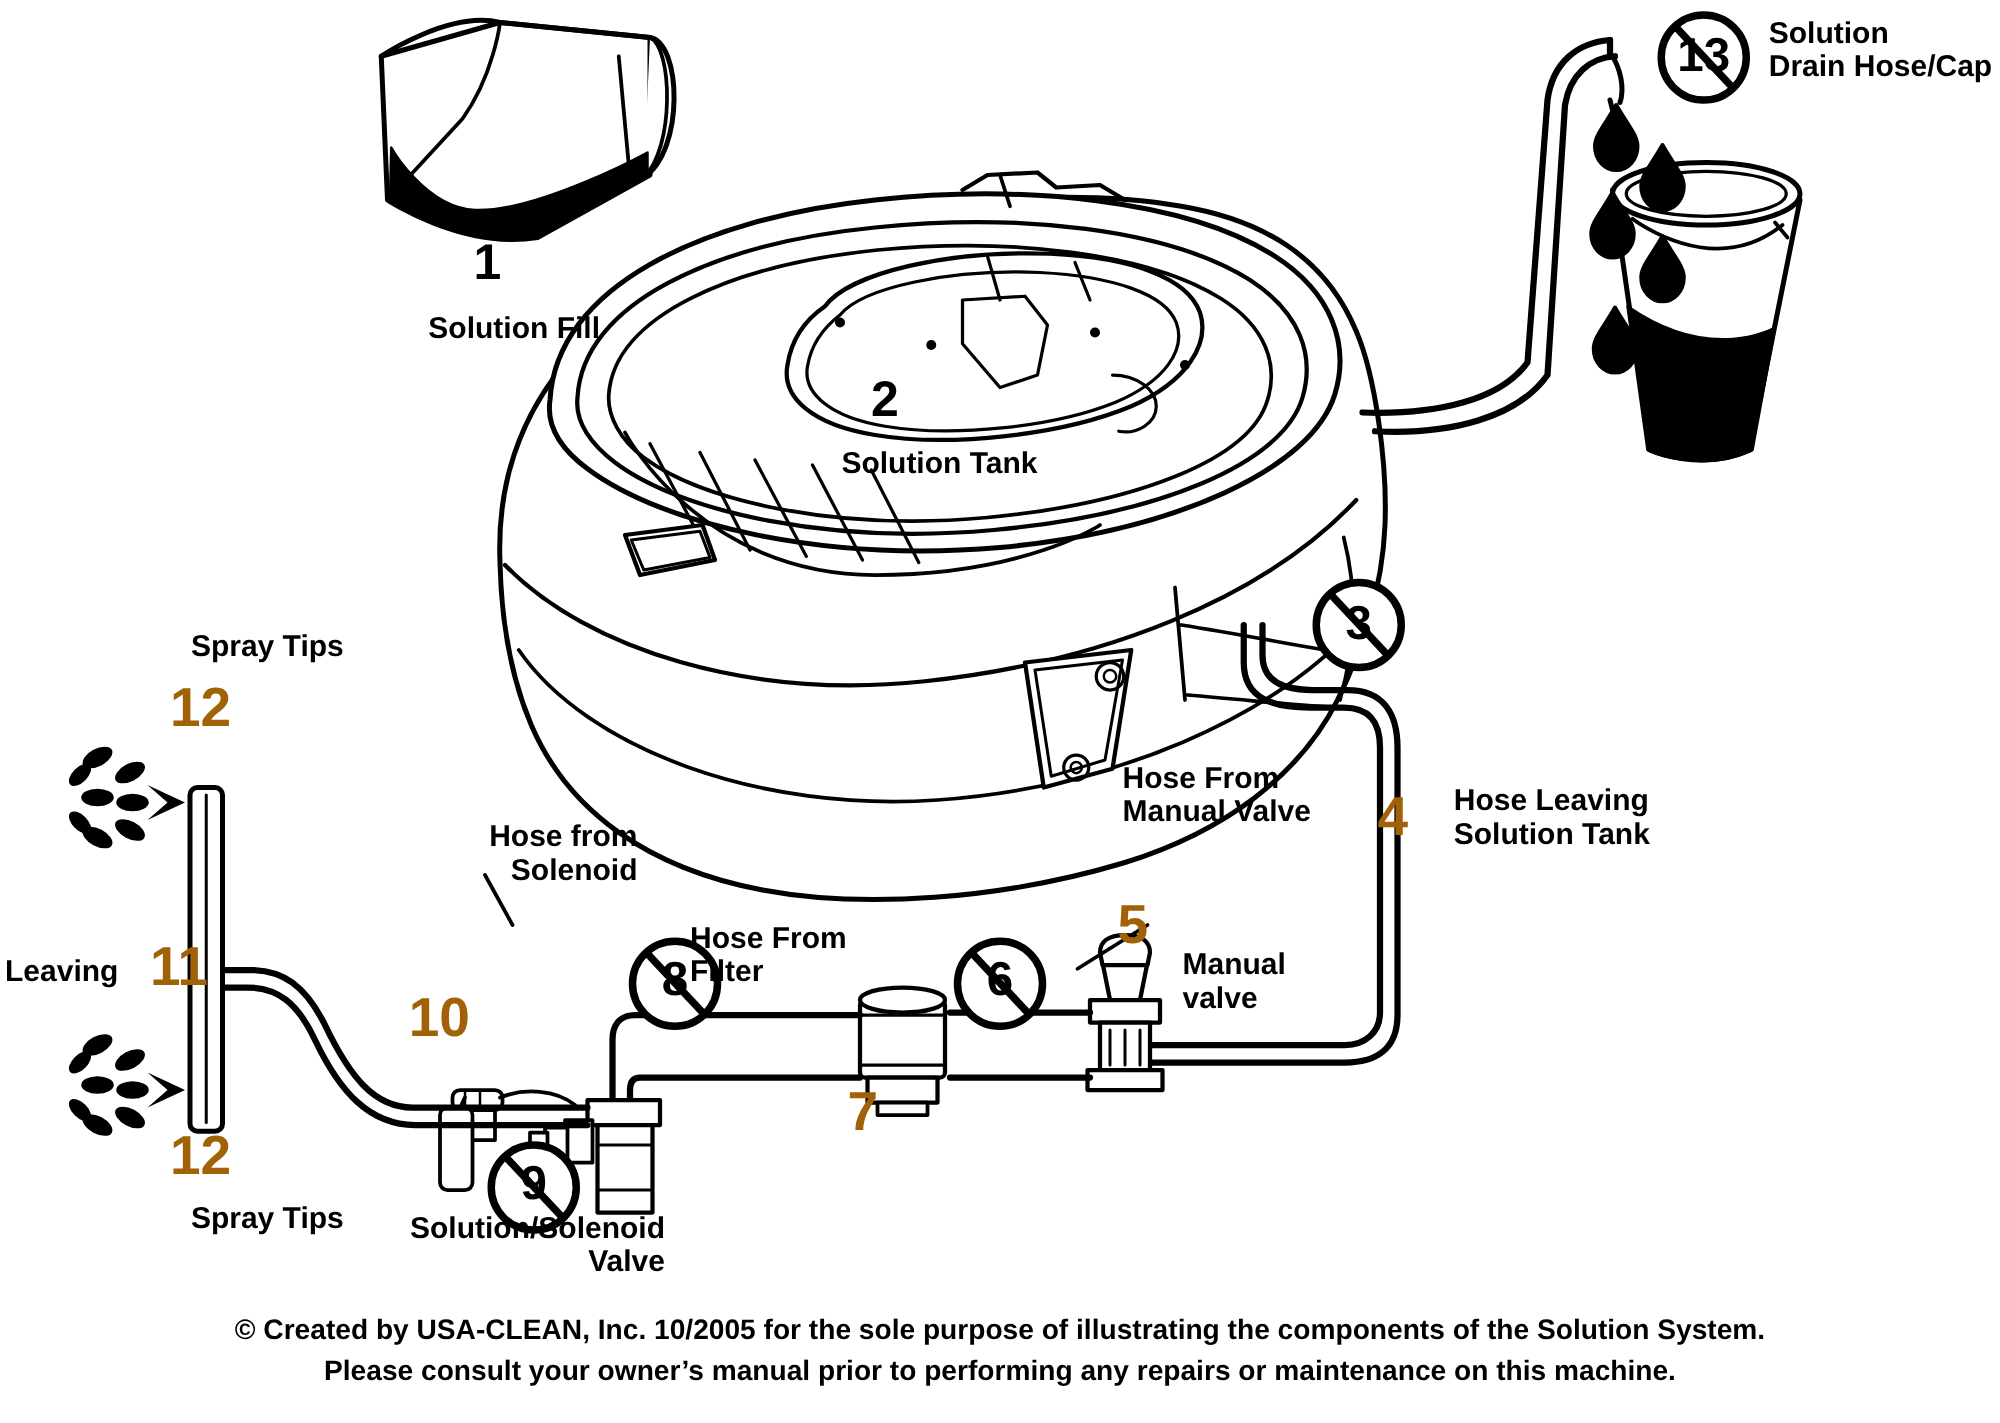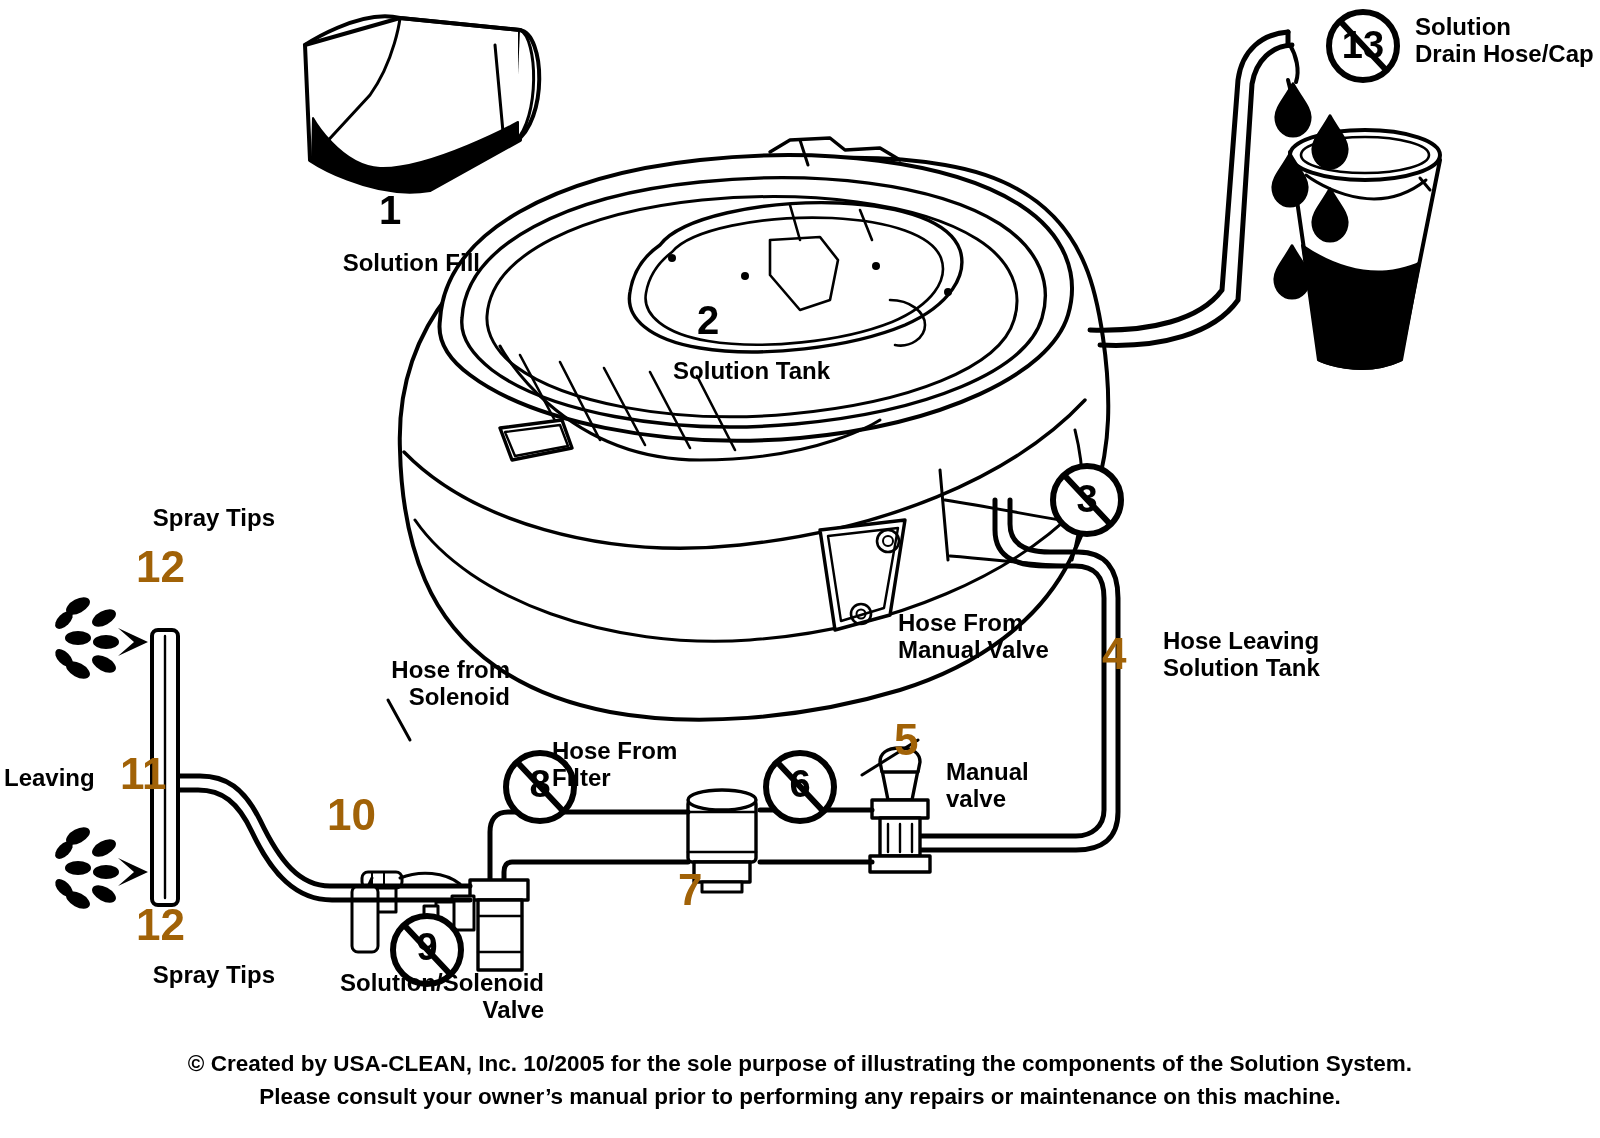--- a/index.html
+++ b/index.html
@@ -307,21 +307,21 @@
   <div class="lbl t-left" style="left:898px; top:610px; width:210px; font-size:24px;">Hose From
 Manual Valve</div>
 
   <div class="num" style="left:678px; top:868px;">7</div>
 
   <div class="cnum" style="left:515px; top:765px; width:50px; font-size:38px;">8</div>
   <div class="lbl t-left" style="left:552px; top:738px; width:190px; font-size:24px;">Hose From
 Filter</div>
 
   <div class="cnum" style="left:402px; top:928px; width:50px; font-size:38px;">9</div>
-  <div class="lbl t-center" style="left:320px; top:970px; width:212px; font-size:24px;margin-left:12px;">Solution/Solenoid
+  <div class="lbl t-center" style="left:320px; top:970px; width:212px; font-size:24px;">Solution/Solenoid
 Valve</div>
 
   <div class="num" style="left:327px; top:793px;">10</div>
   <div class="lbl t-center" style="left:320px; top:657px; width:190px; font-size:24px;">Hose from
 Solenoid</div>
 
   <div class="num" style="left:120px; top:752px;">11</div>
   <div class="lbl t-left" style="left:4px; top:765px; width:120px; font-size:24px;">Leaving</div>
 
   <div class="num" style="left:136px; top:545px;">12</div>

